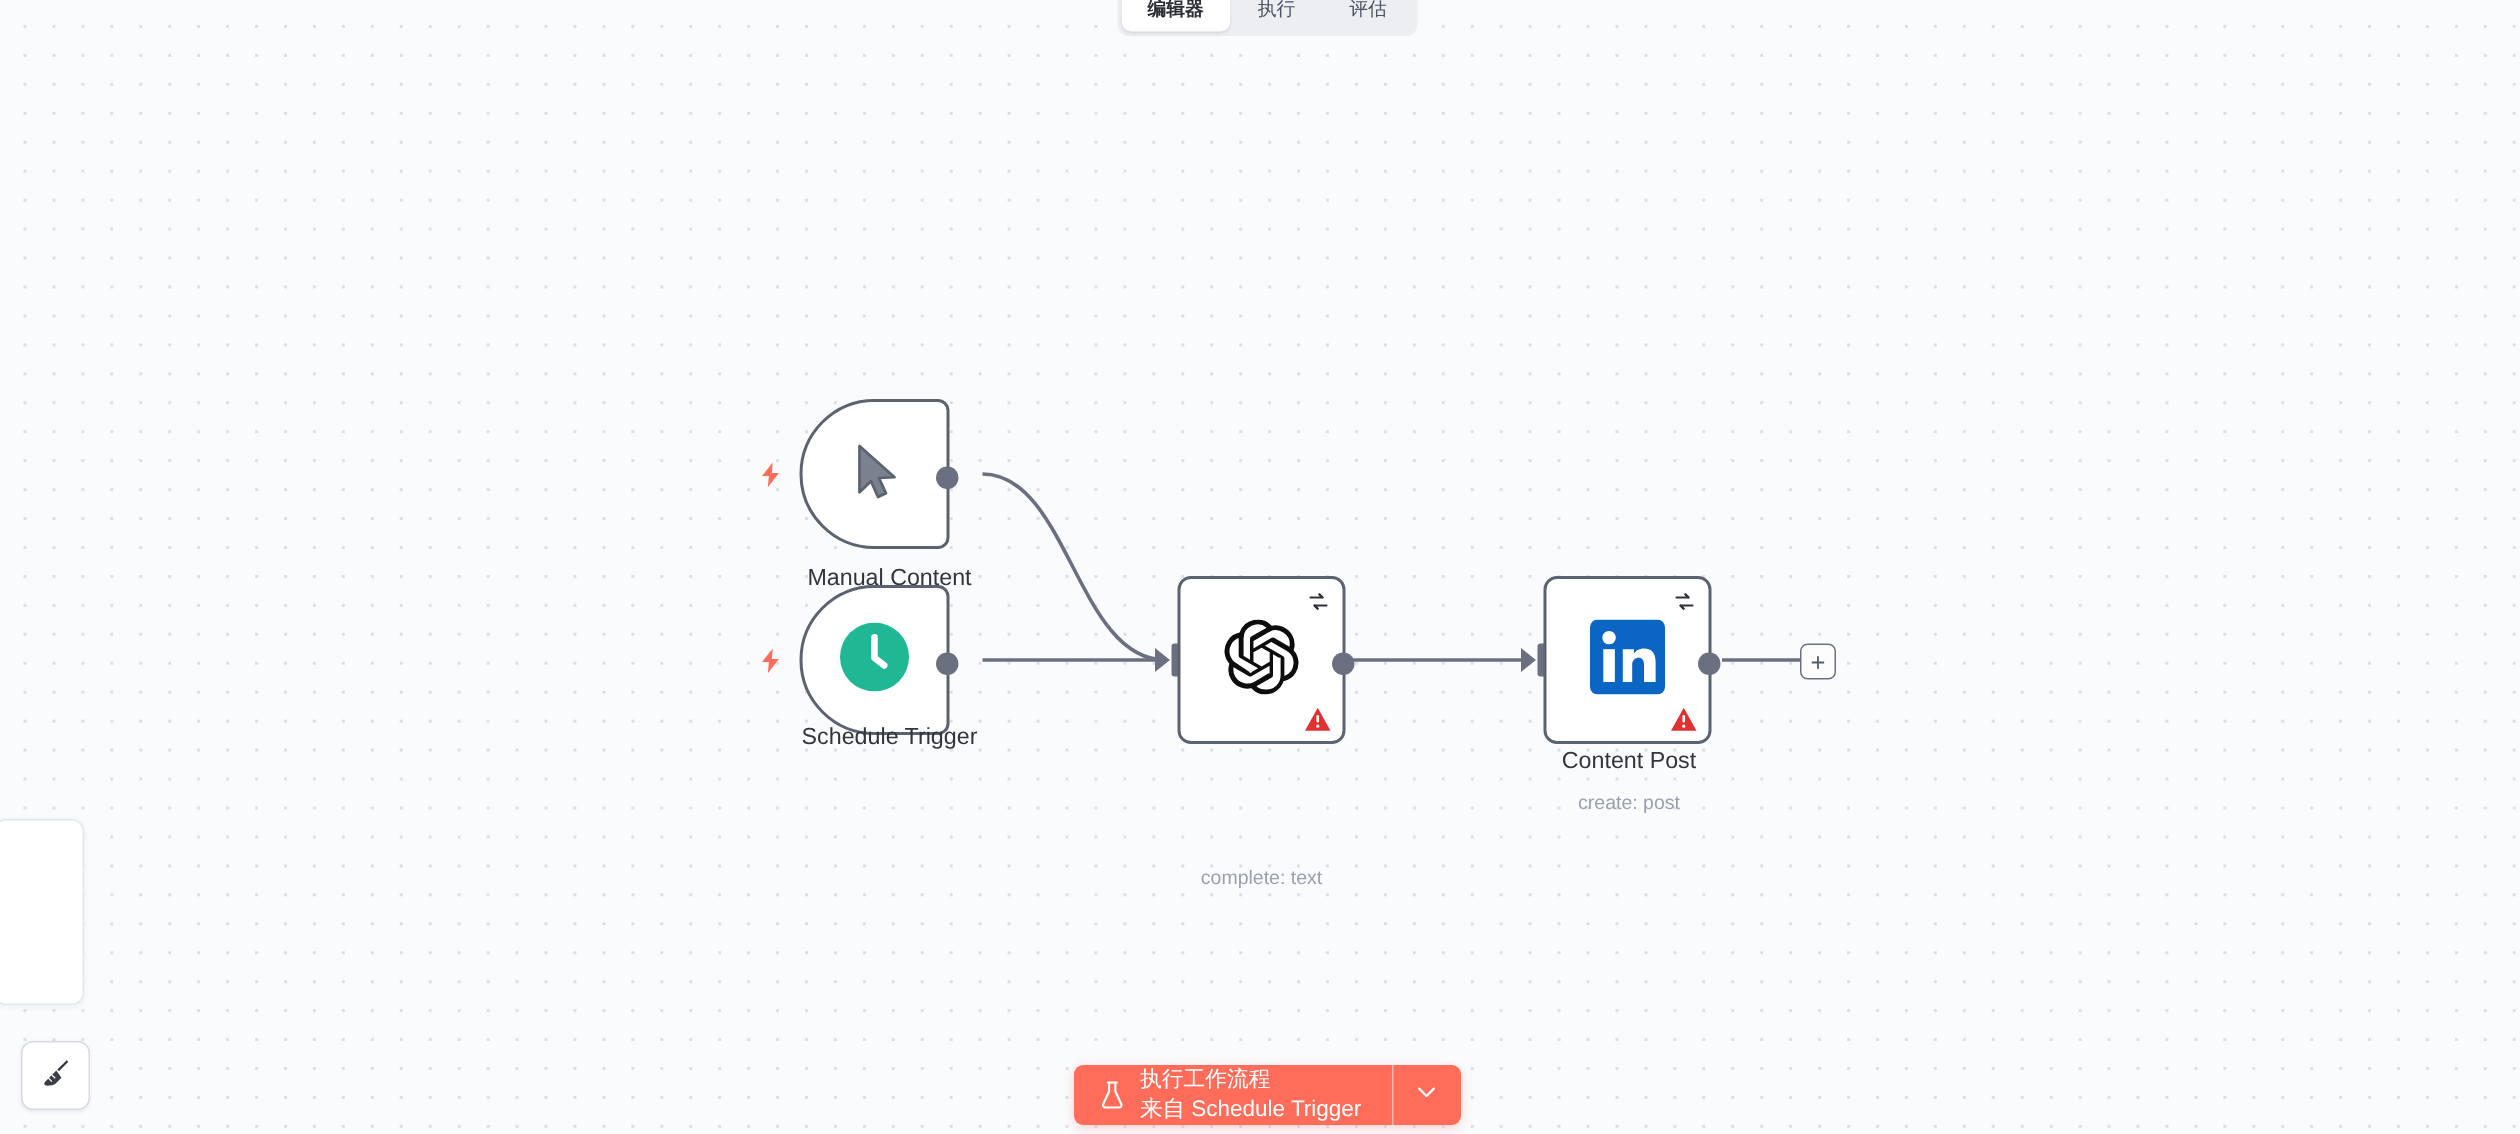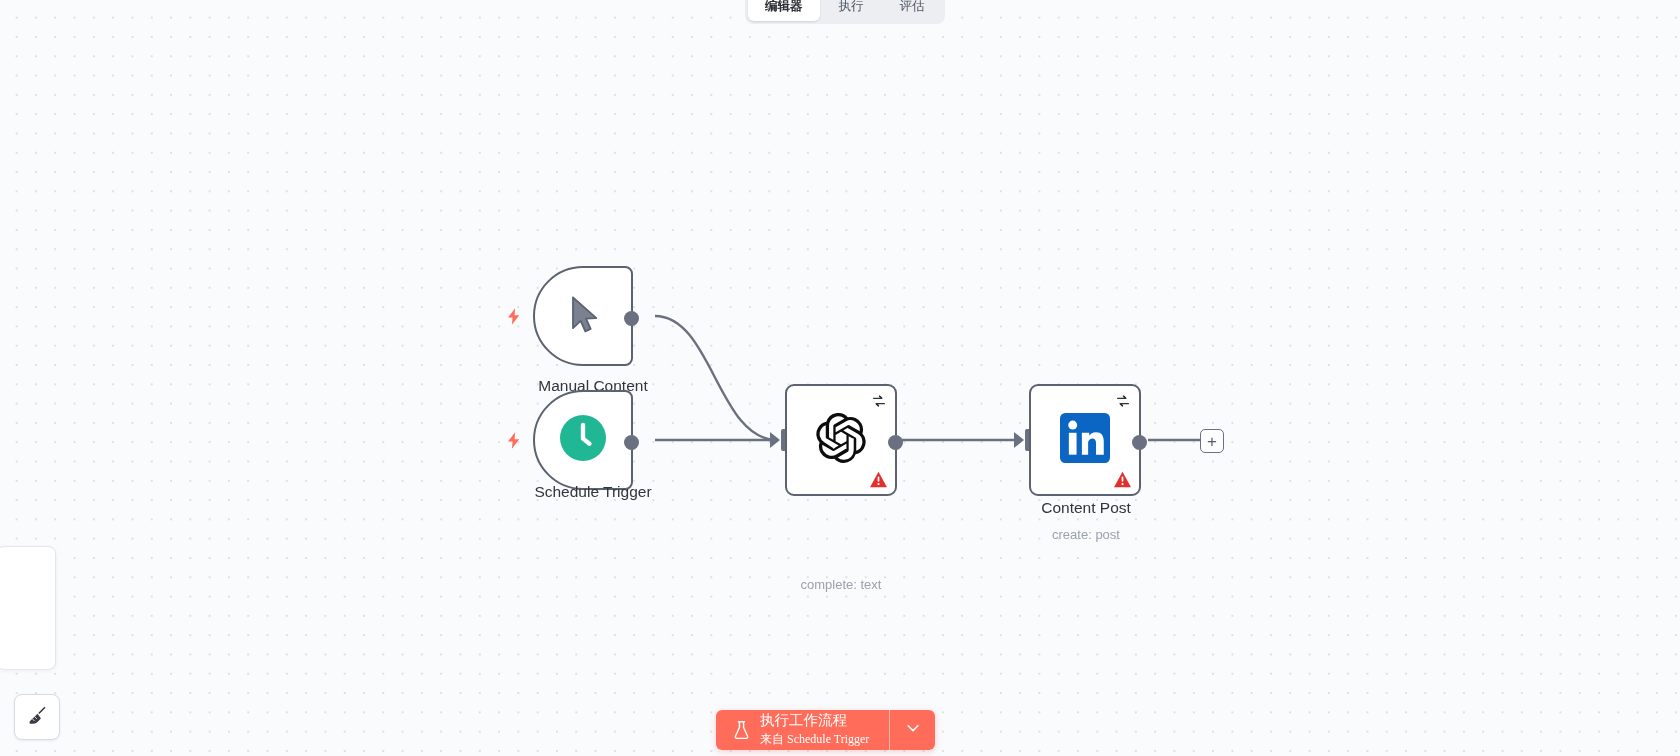--- a/index.html
+++ b/index.html
@@ -181,21 +181,21 @@
     background: #ff6d5a;
     display: flex;
     align-items: center;
     gap: 10px;
     padding: 0 20px 0 17px;
     color: #fff;
   }
   .exec-flask { width: 17px; height: 20px; flex: 0 0 auto; }
   .exec-text { display: flex; flex-direction: column; justify-content: center; }
   .exec-l1 { font-size: 14.5px; line-height: 19px; }
-  .exec-l2 { font-size: 12px; line-height: 19px; font-family: Liberation Serif, serif; }
+  .exec-l2 { font-size: 15px; line-height: 19px; }
   .exec-caret {
     background: #ff6d5a;
     width: 45px;
     display: flex; align-items: center; justify-content: center;
     border-left: 1.5px solid rgba(255,255,255,.5);
     color: #fff;
   }
 
   
   .side-panel {

